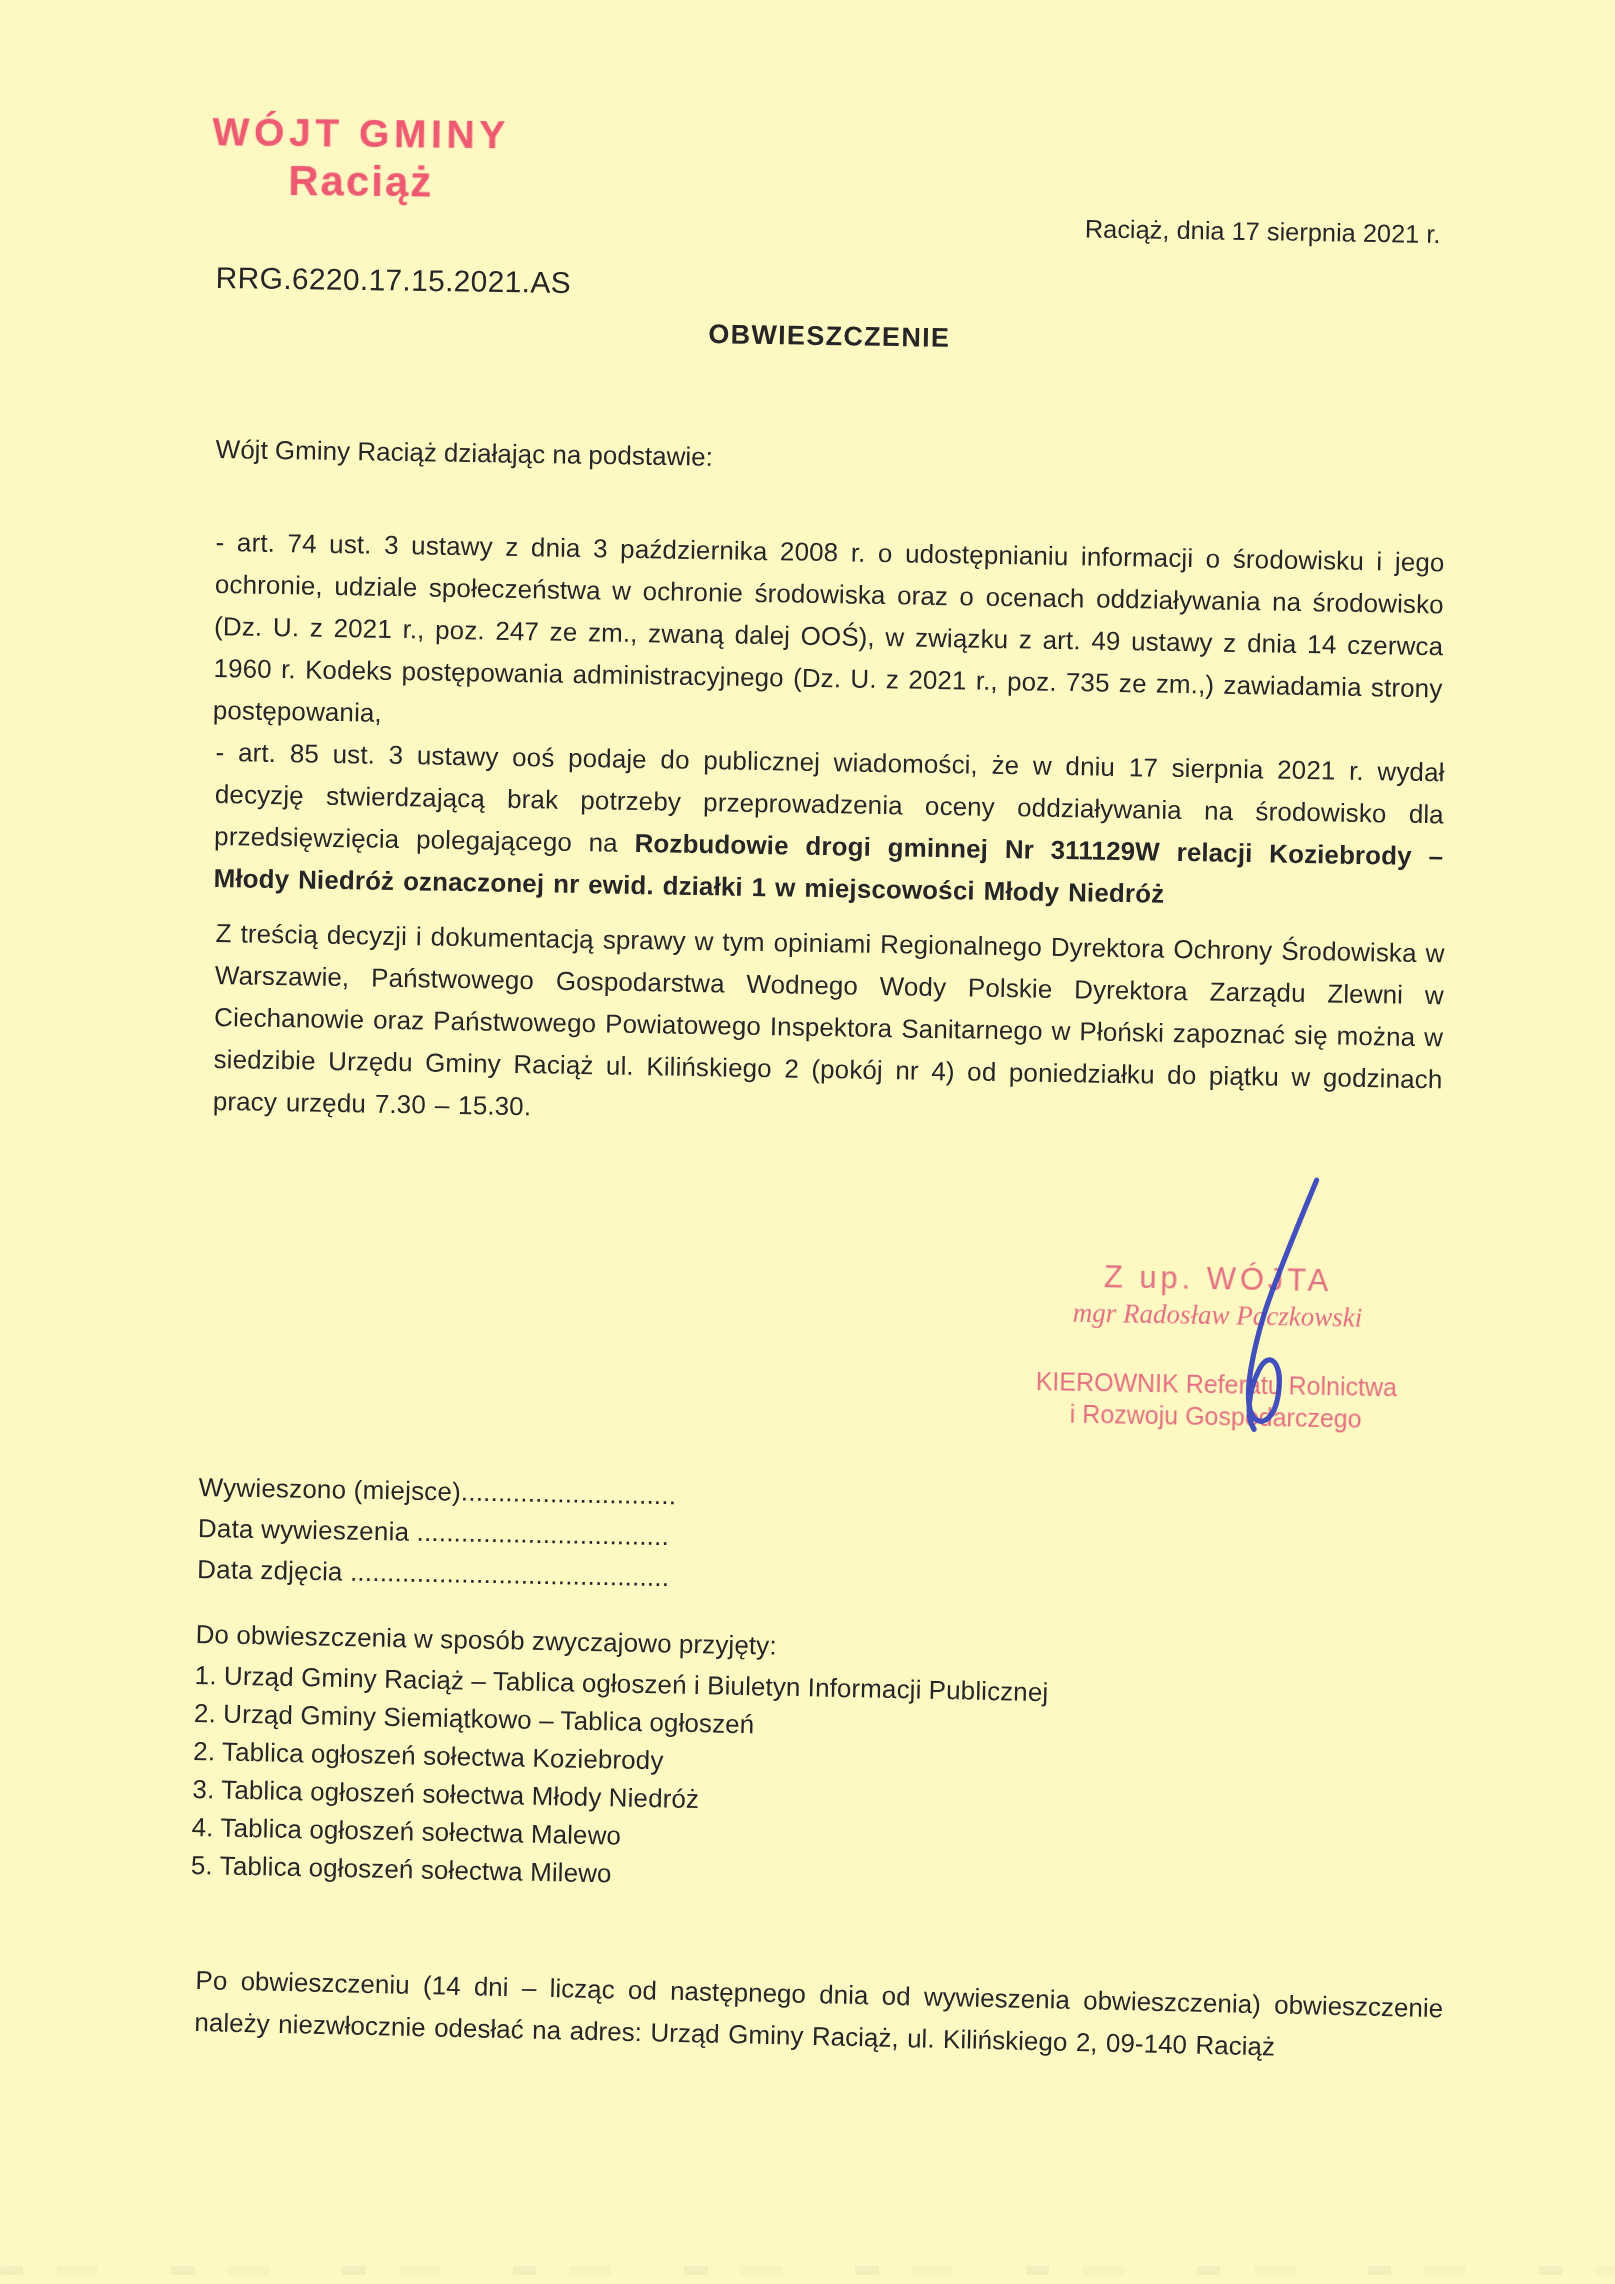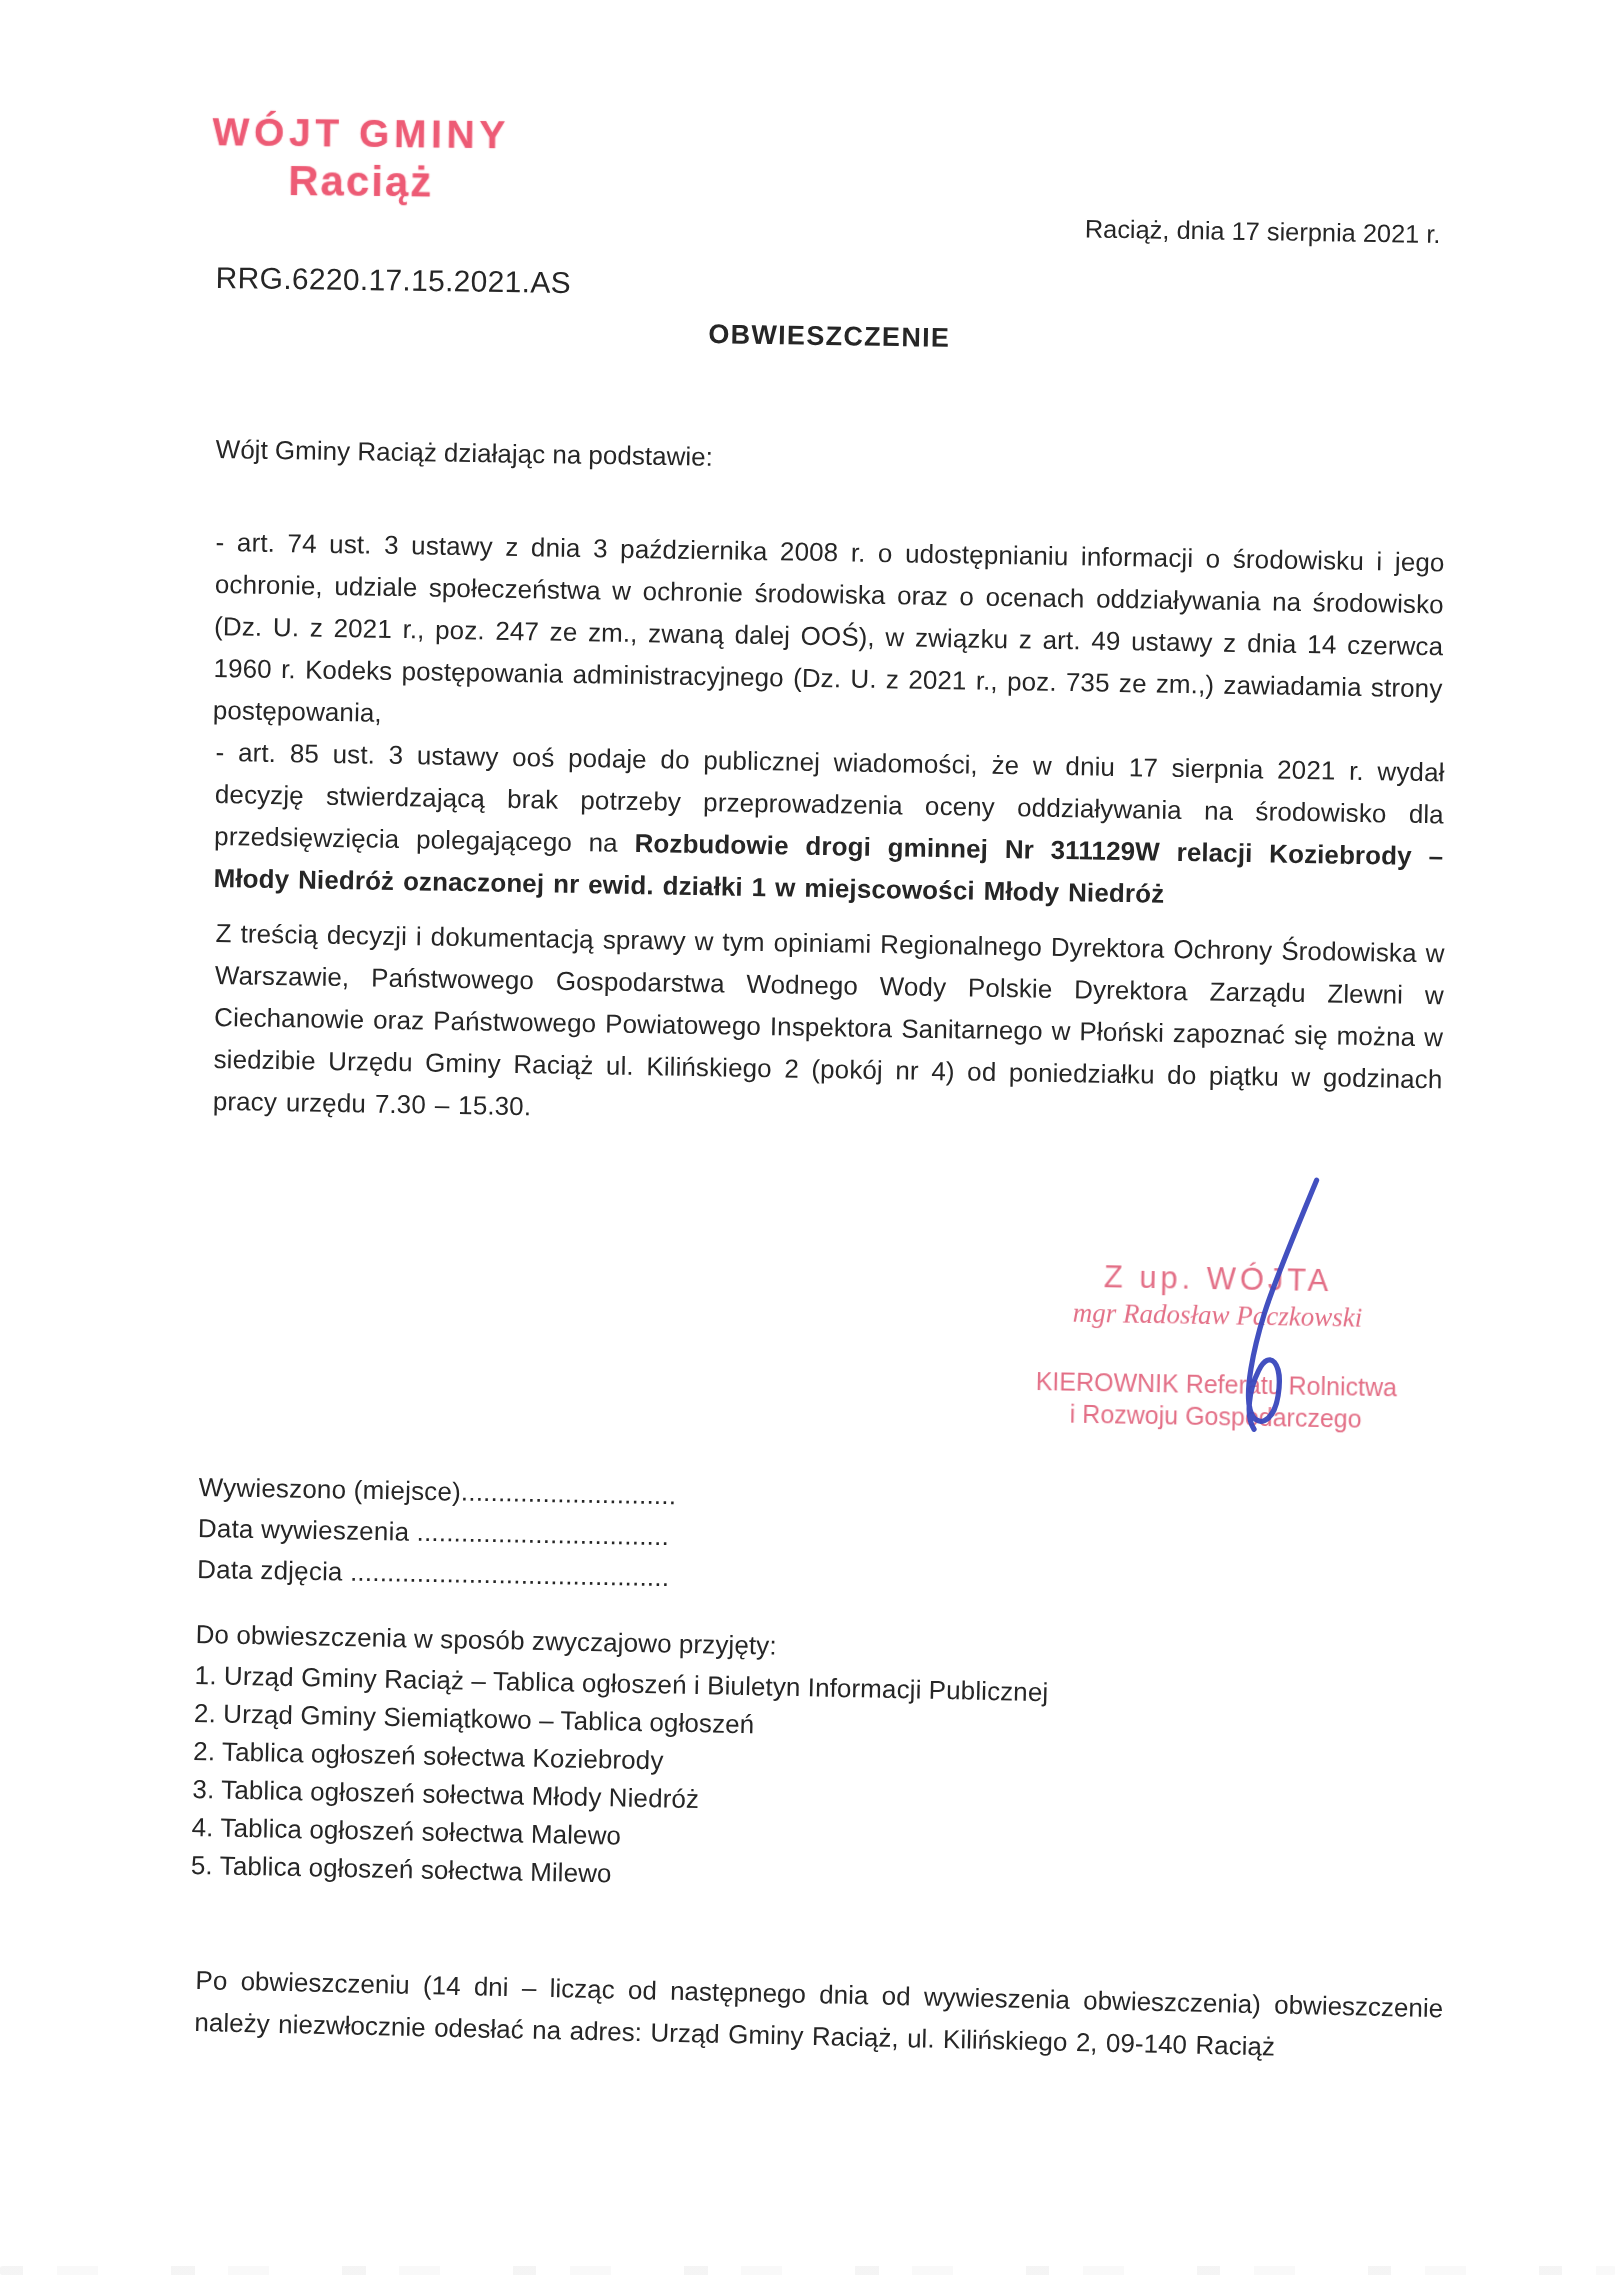--- a/index.html
+++ b/index.html
@@ -1,19 +1,19 @@
 <!DOCTYPE html>
 <html lang="pl" style="--stamp-red: #ec4f6b; --sign-stamp-red: #e0607a; --ink-blue: #3847bd; --text-black: #262626;font-size:10.4px"><head>
 <meta charset="utf-8">
 <style>
   html,body{margin:0;padding:0;background:#9a9a9a;}
   #page{
     position:relative;
     width:1616px;height:2284px;
-    background:#ffffff;
+    background:#fef9c3;
     overflow:hidden;
     font-family:"Liberation Sans","DejaVu Sans",sans-serif;
     color:var(--text-black,#262626);
   }
   .abs{position:absolute;}
   
   .office-stamp{
     left:192px;top:111px;width:339px;
     text-align:center;
     color:var(--stamp-red,#ec4f6b);

